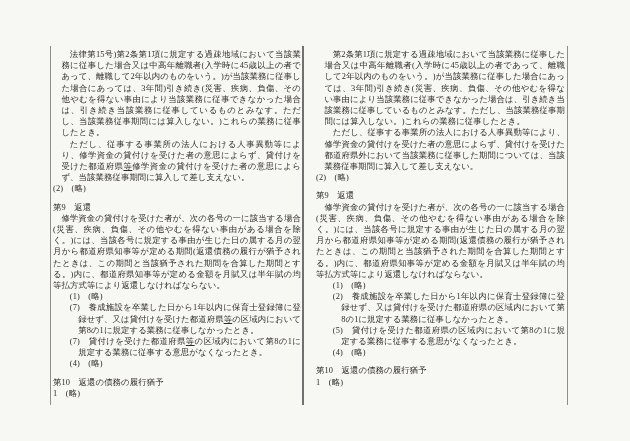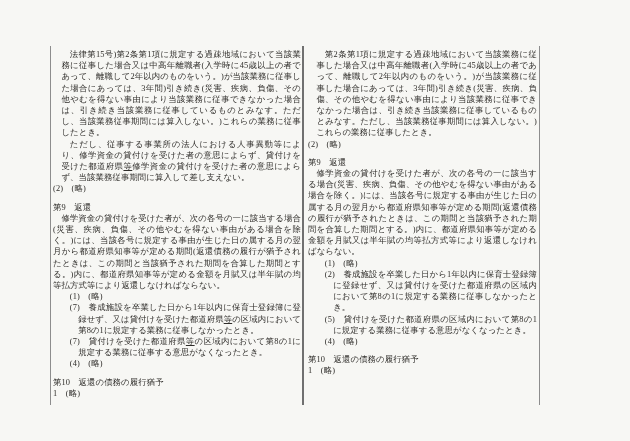--- a/index.html
+++ b/index.html
@@ -27,23 +27,23 @@
     color: var(--ink);
     letter-spacing: 0.1px;
   }
   .col-left {
     width: 254px;
     border-left: 1px solid var(--rule);
     border-right: 2px solid var(--rule-dark);
     padding: 3px 1px 6px 2px;
   }
   .col-right {
-    width: 236px;
+    width: 264px;
     border-right: 1px solid var(--rule);
-    padding: 3px 2px 6px 4px;
+    padding: 3px 2px 6px 12px;
   }
   .blk { text-align: justify; word-break: break-all; }
   .cont  { padding-left: 1em; text-indent: 1em; }
   .body  { text-indent: 1em; }
   .item  { padding-left: 3em; text-indent: -1em; }
   .head  { }
   .flush { }
   .spacer { height: 7px; }
   u { text-decoration: underline; text-underline-offset: 1px; }
 </style>
@@ -61,20 +61,21 @@
       <div class="blk item"><span>(1)　(略)</span></div>
       <div class="blk item"><span>(7)　養成施設を卒業した日から1年以内に保育士登録簿に登録せず、又は貸付けを受けた都道府県</span><u>等</u><span>の区域内において第8の1に規定する業務に従事しなかったとき。</span></div>
       <div class="blk item"><span>(7)　貸付けを受けた都道府県</span><u>等</u><span>の区域内において第8の1に規定する業務に従事する意思がなくなったとき。</span></div>
       <div class="blk item"><span>(4)　(略)</span></div>
       <div class="blk spacer"></div>
       <div class="blk head"><span>第10　返還の債務の履行猶予</span></div>
       <div class="blk flush"><span>1　(略)</span></div>
     </div>
   <div class="col col-right">
       <div class="blk cont"><span>第2条第1項に規定する過疎地域において当該業務に従事した場合又は中高年離職者(入学時に45歳以上の者であって、離職して2年以内のものをいう。)が当該業務に従事した場合にあっては、3年間)引き続き(災害、疾病、負傷、その他やむを得ない事由により当該業務に従事できなかった場合は、引き続き当該業務に従事しているものとみなす。ただし、当該業務従事期間には算入しない。)これらの業務に従事したとき。</span></div>
+      <div class="blk cont"><span>ただし、従事する事業所の法人における人事異動等により、修学資金の貸付けを受けた者の意思によらず、貸付けを受けた都道府県外において当該業務に従事した期間については、当該業務従事期間に算入して差し支えない。</span></div>
       <div class="blk flush"><span>(2)　(略)</span></div>
       <div class="blk spacer"></div>
       <div class="blk head"><span>第9　返還</span></div>
       <div class="blk body"><span>修学資金の貸付けを受けた者が、次の各号の一に該当する場合(災害、疾病、負傷、その他やむを得ない事由がある場合を除く。)には、当該各号に規定する事由が生じた日の属する月の翌月から都道府県知事等が定める期間(返還債務の履行が猶予されたときは、この期間と当該猶予された期間を合算した期間とする。)内に、都道府県知事等が定める金額を月賦又は半年賦の均等払方式等により返還しなければならない。</span></div>
       <div class="blk item"><span>(1)　(略)</span></div>
       <div class="blk item"><span>(2)　養成施設を卒業した日から1年以内に保育士登録簿に登録せず、又は貸付けを受けた都道府県の区域内において第8の1に規定する業務に従事しなかったとき。</span></div>
       <div class="blk item"><span>(5)　貸付けを受けた都道府県の区域内において第8の1に規定する業務に従事する意思がなくなったとき。</span></div>
       <div class="blk item"><span>(4)　(略)</span></div>
       <div class="blk spacer"></div>
       <div class="blk head"><span>第10　返還の債務の履行猶予</span></div>

